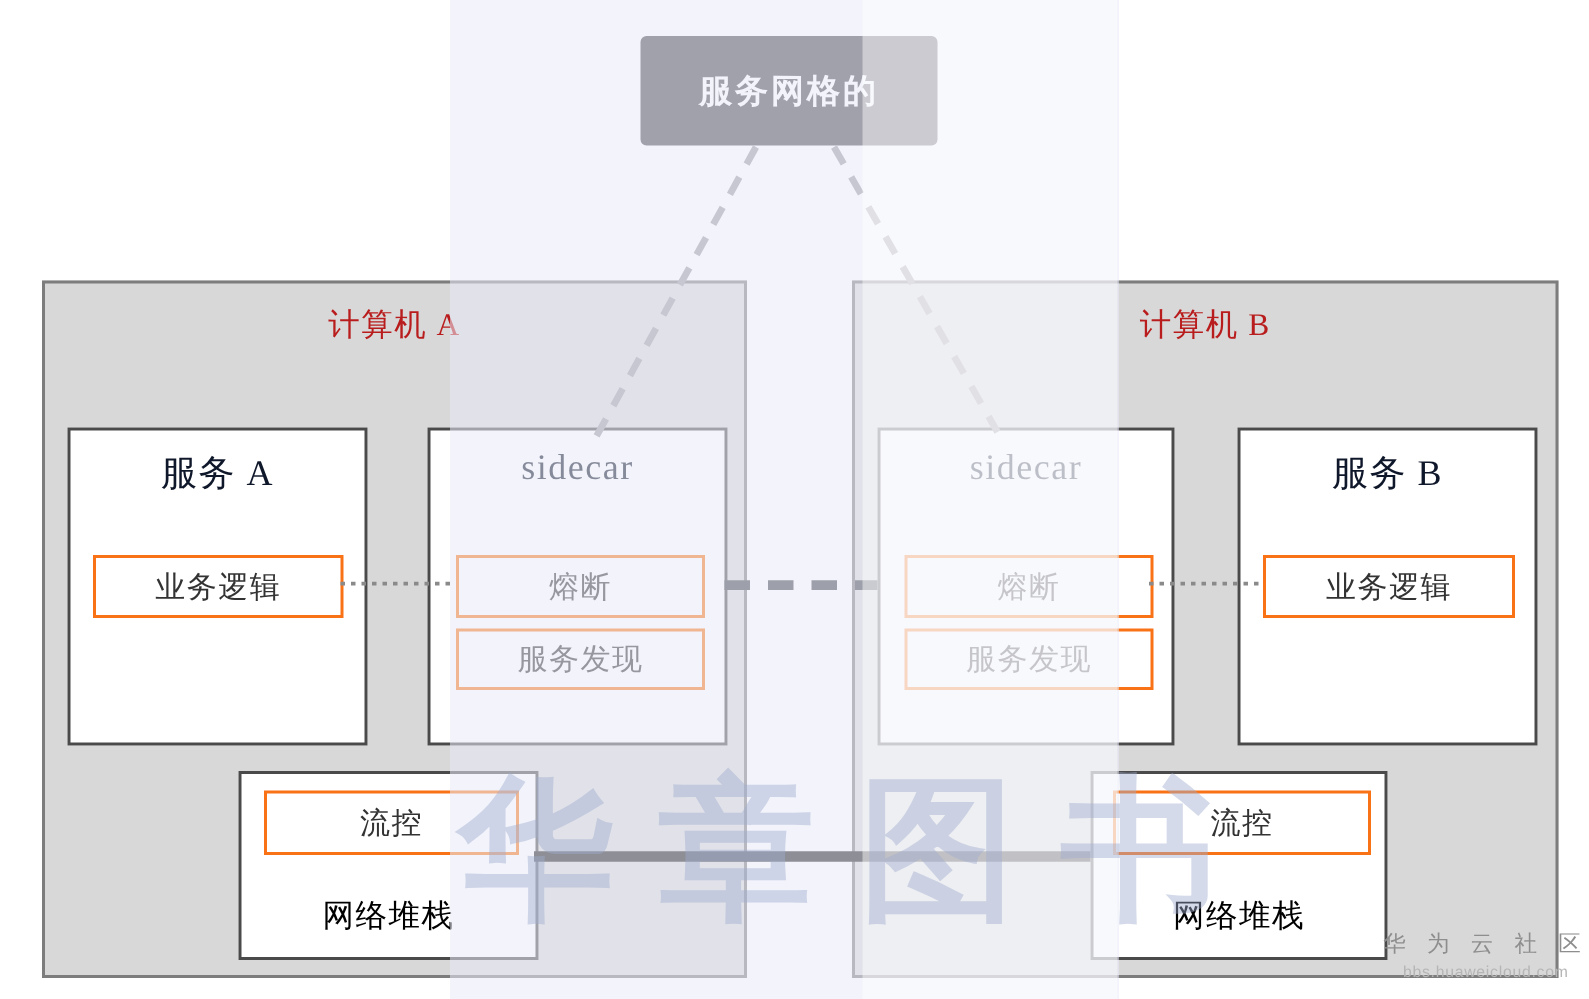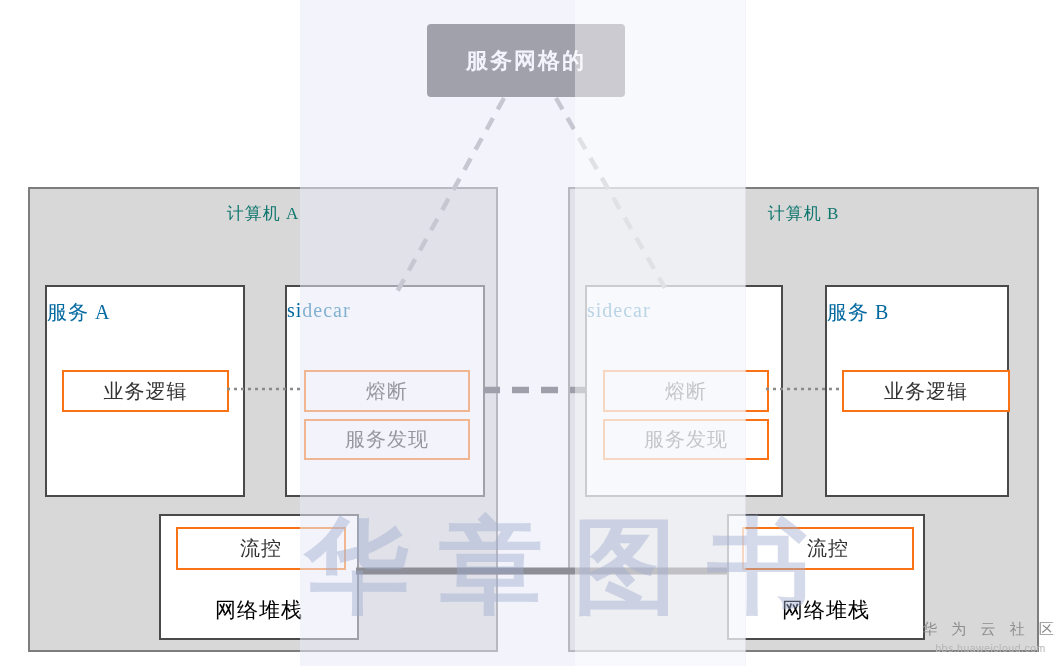--- a/index.html
+++ b/index.html
@@ -18,29 +18,29 @@
     font-family:"Liberation Sans","DejaVu Sans",sans-serif;
     font-size:22px;font-weight:bold;line-height:1.45;letter-spacing:2px;
     z-index:4;
   }
   
   .machine{
     background:#d8d8d8;border:2px solid #7d7d7d;box-sizing:border-box;z-index:1;
   }
   .machine-title{
     position:absolute;left:0;top:13px;width:100%;text-align:center;
-    font-size:17px;letter-spacing:1px;color:#0f766e;
+    font-size:21px;letter-spacing:1px;color:#b91c1c;
   }
   
   .wbox{
     position:absolute;background:#ffffff;border:2px solid #4a4a4a;box-sizing:border-box;
   }
   .wbox-title{
-    position:absolute;left:0;top:12px;width:100%;
-    font-size:20px;color:#0369a1;letter-spacing:1px;
+    position:absolute;left:0;top:12px;width:100%;text-align:center;
+    font-size:24px;color:#0f172a;letter-spacing:1px;
   }
   
   .ibox{
     position:absolute;background:#ffffff;border:2px solid #f97316;box-sizing:border-box;
     display:flex;align-items:center;justify-content:center;
     font-size:20px;color:#333;letter-spacing:1px;
   }
   .stack-label{
     position:absolute;left:0;top:80px;width:100%;text-align:center;
     font-size:21px;color:#000000;letter-spacing:1px;
@@ -120,21 +120,21 @@
     <div class="wbox" style="left:15px;top:96px;width:198px;height:212px;">
       <div class="wbox-title">sidecar</div>
       <div class="ibox" style="left:16px;top:83px;width:166px;height:42px;">
         <span>熔断</span>
       </div>
       <div class="ibox" style="left:16px;top:132px;width:166px;height:41px;">
         <span>服务发现</span>
       </div>
     </div>
 
-    <div class="wbox" style="left:255px;top:96px;width:184px;height:212px;">
+    <div class="wbox" style="left:255px;top:96px;width:200px;height:212px;">
       <div class="wbox-title">服务 B</div>
       <div class="ibox" style="left:15px;top:83px;width:168px;height:42px;">
         <span>业务逻辑</span>
       </div>
     </div>
 
     <div class="wbox" style="left:157px;top:325px;width:198px;height:126px;">
       <div class="ibox" style="left:13px;top:11px;width:172px;height:43px;">
         <span>流控</span>
       </div>

